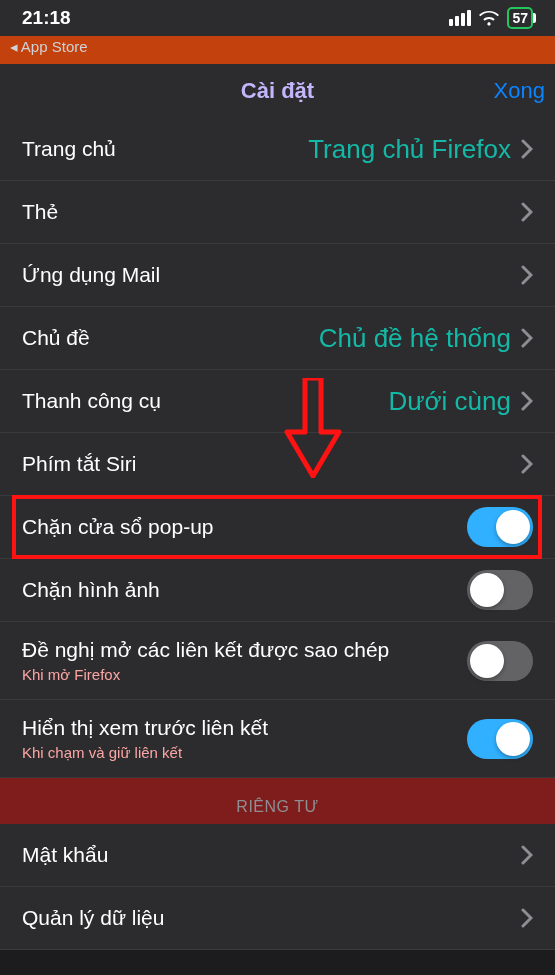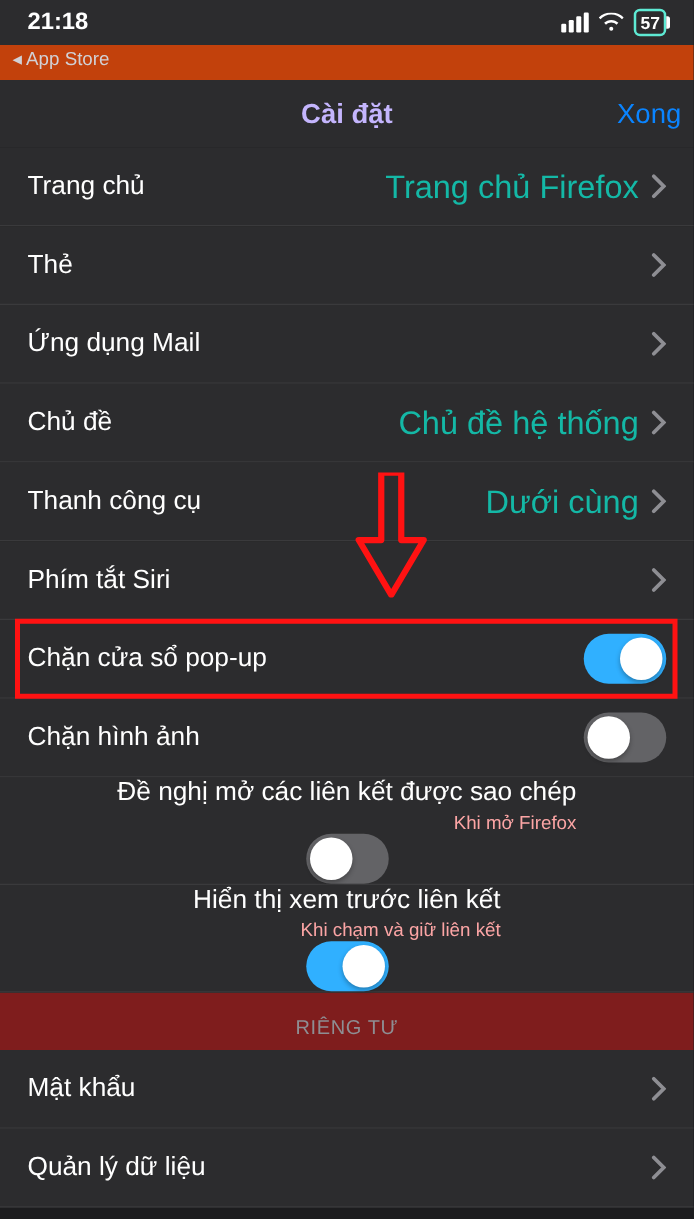--- a/index.html
+++ b/index.html
@@ -58,25 +58,24 @@
     .list { background: #1c1c1e; }
     .row {
       display: flex;
       align-items: center;
       justify-content: space-between;
       padding: 0 22px;
       min-height: 63px;
       background: #2c2c2e;
       border-bottom: 1px solid #3a3a3c;
       position: relative;
-      text-align: right;
     }
     .row.tall {
       min-height: 78px;
-      flex-direction: column;
+      flex-direction: row;
       align-items: center;
     }
     .row-text-block { display: flex; flex-direction: column; gap: 4px; }
     .row-label { font-size: 21px; color: #fff; }
     .row-sublabel { font-size: 15px; color: #fca5a5; }
     .row-value { font-size: 26px; color: #14b8a6; margin-left: auto; margin-right: 10px; }
     .chevron {
       width: 12px;
       height: 20px;
       flex-shrink: 0;
@@ -117,21 +116,21 @@
       z-index: 10;
     }
     .arrow-annotation {
       position: absolute;
       z-index: 10;
       pointer-events: none;
     }
     .battery-box {
       display: inline-flex;
       align-items: center;
-      border: 2px solid #5eead4;
+      border: 2px solid #22c55e;
       border-radius: 5px;
       padding: 1px 3px;
       font-size: 14px;
       font-weight: 700;
       position: relative;
     }
     .battery-box::after {
       content: "";
       width: 3px;
       height: 10px;

